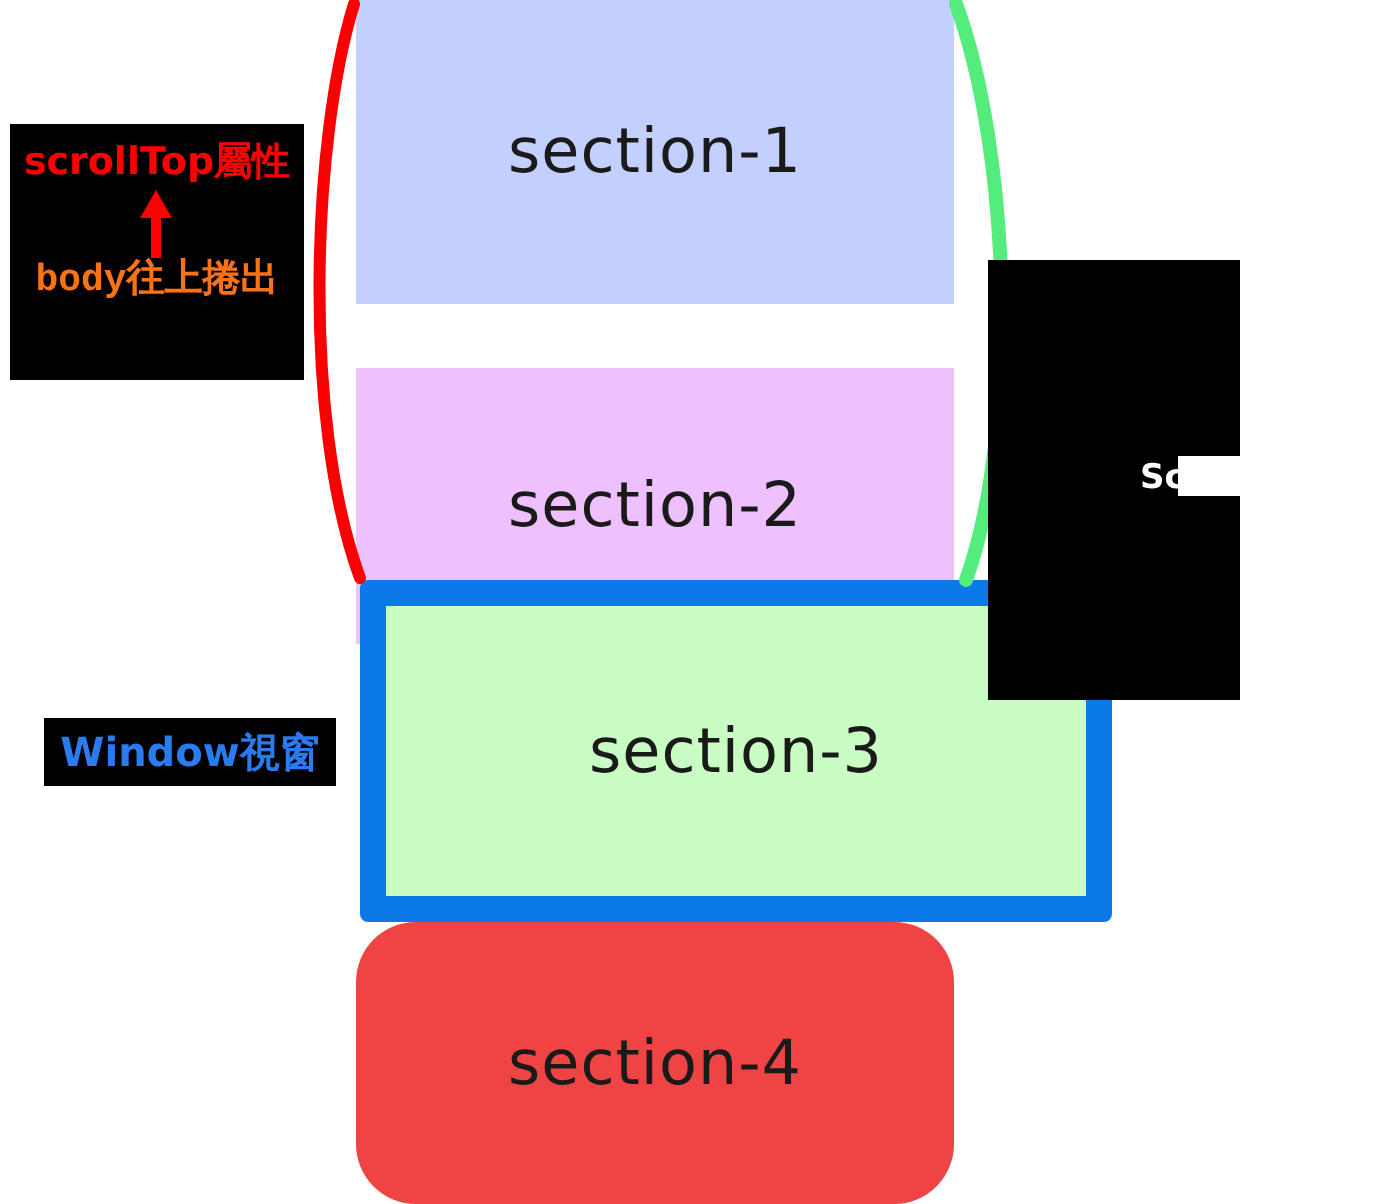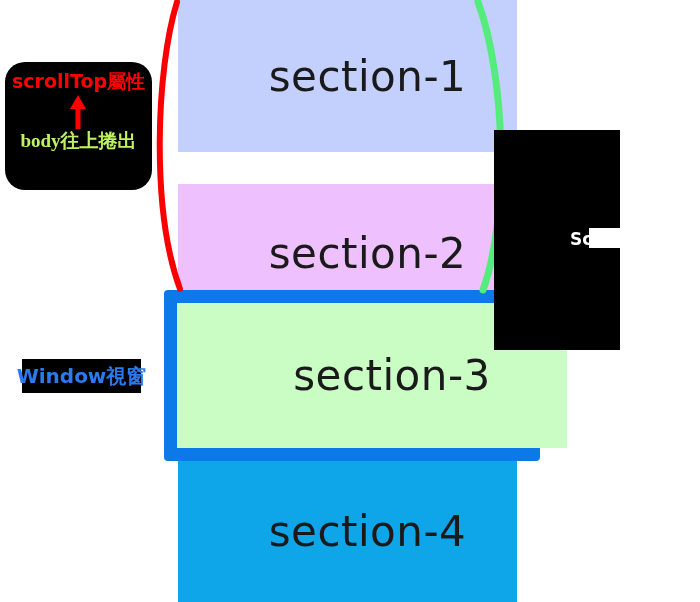--- a/index.html
+++ b/index.html
@@ -18,25 +18,24 @@
     overflow: hidden;
   }
 
   
   .section {
     position: absolute;
     display: flex;
     align-items: center;
     justify-content: center;
     color: #1a1a1a;
-    font-size: 42px;
+    font-size: 31px;
     font-weight: 400;
     letter-spacing: 0.5px;
     font-family: "DejaVu Sans", "Liberation Sans", sans-serif;
-    padding-left: 40px;
   }
 
   #section-1 {
     left: 178px;
     top: 0px;
     width: 299px;
     height: 152px;
     background: #c3cffd;
   }
   #section-2 {
@@ -44,21 +43,21 @@
     top: 152px;
     width: 299px;
     height: 138px;
     background: #eec0fd;
     margin-top: 32px;
   }
 
   
   #window-frame {
     position: absolute;
-    left: 164px;
+    left: 180px;
     top: 290px;
     width: 376px;
     height: 171px;
     box-sizing: border-box;
     border: 13px solid #0b7ae8;
     border-radius: 4px;
     background: #c9fdc3;
   }
   #section-3 {
     left: 0px;
@@ -66,21 +65,22 @@
     width: 100%;
     height: 100%;
     background: #c9fdc3;
   }
 
   #section-4 {
     left: 178px;
     top: 461px;
     width: 299px;
     height: 141px;
-    background: #0ea5e9;
+    background: #ef4444;
+    border-radius: 30px;
   }
 
   
   #arc-layer {
     position: absolute;
     left: 0;
     top: 0;
     width: 700px;
     height: 602px;
     pointer-events: none;
@@ -94,52 +94,51 @@
     width: 147px;
     height: 128px;
     background: #000000;
     color: #ff0000;
     display: flex;
     flex-direction: column;
     align-items: center;
     justify-content: flex-start;
     padding-top: 7px;
     box-sizing: border-box;
-    border-radius: 20px;
   }
   .note-line {
     color: #ff0000;
     font-size: 19px;
     font-weight: bold;
     line-height: 24px;
     white-space: nowrap;
     text-align: center;
     font-family: "DejaVu Sans", "Liberation Sans", sans-serif;
   }
   #note-arrow {
     width: 100%;
     height: 36px;
     display: block;
   }
   .note-line-sub {
-    color: #bef264;
+    color: #f97316;
     font-size: 19px;
     font-weight: bold;
     line-height: 23px;
     white-space: nowrap;
     text-align: right;
-    font-family: Liberation Serif, serif;
+    font-family: Liberation Mono, monospace;
   }
 
   
   #window-note {
     position: absolute;
     left: 22px;
     top: 359px;
-    width: 119px;
+    width: 146px;
     height: 34px;
     background: #000000;
     display: flex;
     align-items: center;
     justify-content: center;
   }
   #window-note-label {
     color: #2a7bf0;
     font-size: 20px;
     font-weight: bold;

